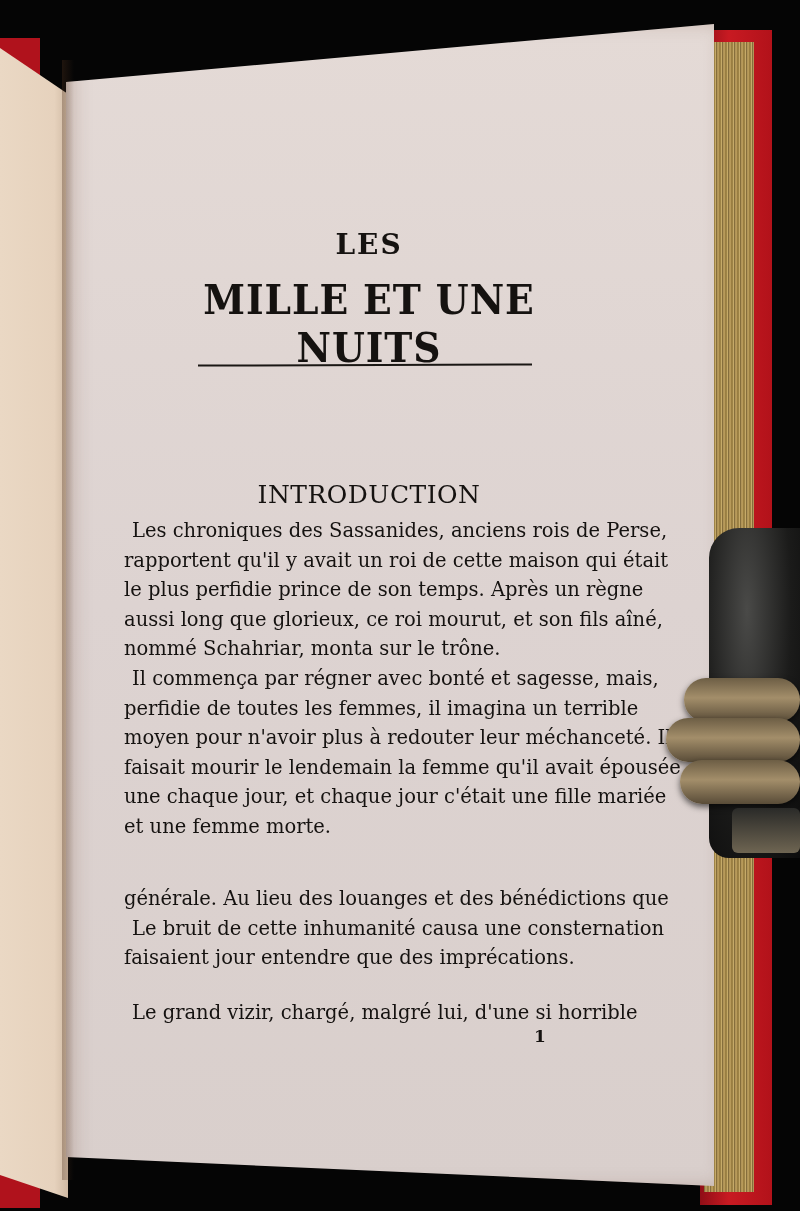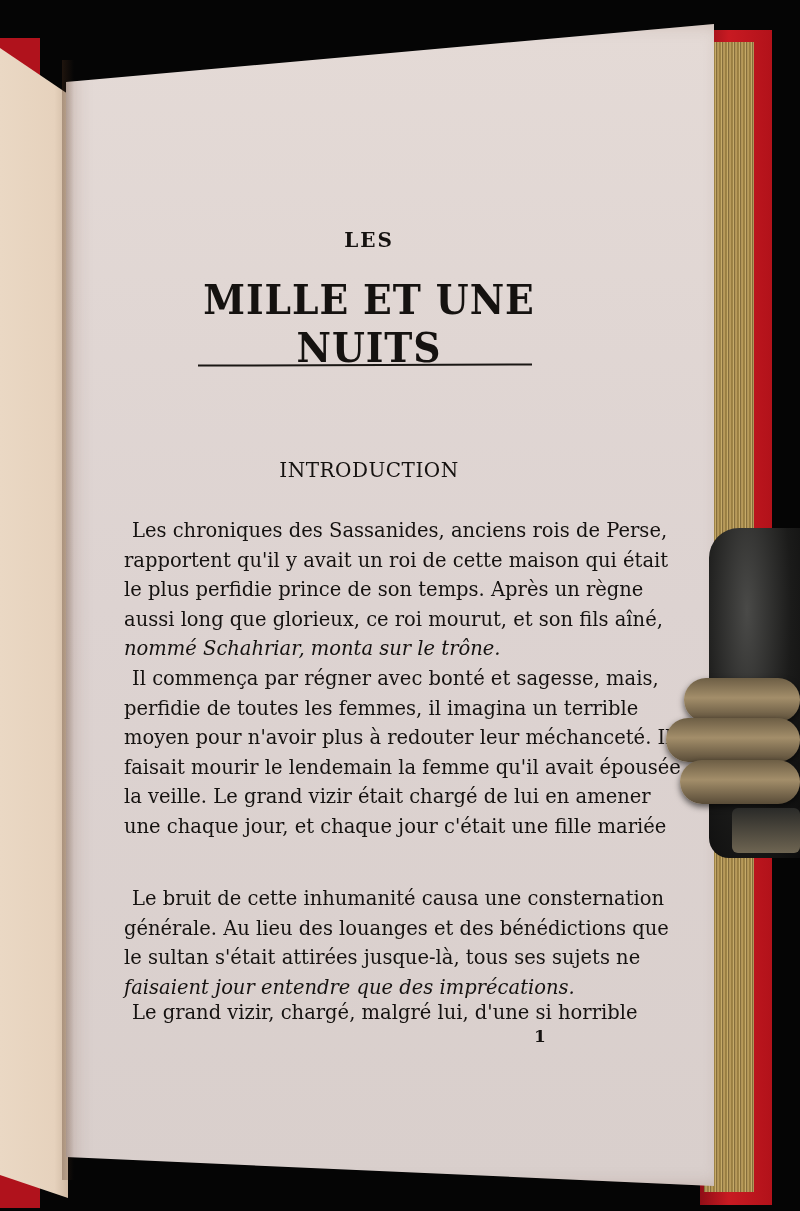--- a/index.html
+++ b/index.html
@@ -55,41 +55,41 @@
       position: absolute; left: 78px; top: 280px; width: 68px; height: 45px;
       background: linear-gradient(180deg, #2a2a28, #6e6552);
       border-radius: 6px;
     }
     .text-block {
       position: absolute; left: 124px; top: 0; width: 490px;
       color: #151210;
     }
     .title-small {
       position: absolute; left: 0; width: 490px; top: 228px; text-align: center;
-      font-size: 20px; letter-spacing: 2px; font-weight: bold;
+      font-size: 28px; letter-spacing: 2px; font-weight: bold;
     }
     .title-big {
       position: absolute; left: 0; width: 490px; top: 276px; text-align: center;
       font-size: 41px; font-weight: bold; letter-spacing: 1px;
       transform: scaleX(0.92); transform-origin: center;
     }
     .rule {
       position: absolute; left: 74px; top: 364px; width: 334px; height: 2px;
       background: #1a1714; transform: rotate(-0.2deg);
     }
     .section-title {
-      position: absolute; left: 0; width: 490px; top: 458px; text-align: center;
-      font-size: 20px; letter-spacing: 0.5px;
+      position: absolute; left: 0; width: 490px; top: 480px; text-align: center;
+      font-size: 25px; letter-spacing: 0.5px;
     }
     .para {
       position: absolute; left: 0; width: 490px; font-size: 19.5px; line-height: 29.6px;
       text-align: justify;
     }
     .line { display: block; white-space: nowrap; text-align-last: justify; text-align: justify; }
-    .line.last { text-align-last: left; font-style: italic; }
+    .line.last { text-align-last: left; }
     .indent { padding-left: 8px; }
     .page-number {
       position: absolute; left: 410px; top: 1026px; font-size: 17px; font-weight: bold;
     }
   </style>
 </head>
 <body>
 
 <div class="left-cover"></div>
 <div class="left-page"></div>
@@ -111,28 +111,27 @@
     <span class="line">le plus perfidie prince de son temps. Après un règne</span>
     <span class="line">aussi long que glorieux, ce roi mourut, et son fils aîné,</span>
     <span class="line last">nommé Schahriar, monta sur le trône.</span>
   </div>
 
   <div class="para" style="top:664px;">
     <span class="line indent">Il commença par régner avec bonté et sagesse, mais,</span>
     <span class="line">perfidie de toutes les femmes, il imagina un terrible</span>
     <span class="line">moyen pour n'avoir plus à redouter leur méchanceté. Il</span>
     <span class="line">faisait mourir le lendemain la femme qu'il avait épousée</span>
-    <span class="line">la veille. Le grand vizir était chargé de lui en amener</span>
     <span class="line">une chaque jour, et chaque jour c'était une fille mariée</span>
+    <span class="line last">et une femme morte.</span>
   </div>
 
   <div class="para" style="top:884px;">
+    <span class="line">générale. Au lieu des louanges et des bénédictions que</span>
     <span class="line indent">Le bruit de cette inhumanité causa une consternation</span>
-    <span class="line">générale. Au lieu des louanges et des bénédictions que</span>
-    <span class="line">le sultan s'était attirées jusque-là, tous ses sujets ne</span>
     <span class="line last">faisaient jour entendre que des imprécations.</span>
   </div>
 
   <div class="para" style="top:998px;">
     <span class="line indent">Le grand vizir, chargé, malgré lui, d'une si horrible</span>
   </div>
 
   <div class="page-number">1</div>
 </div>
 

